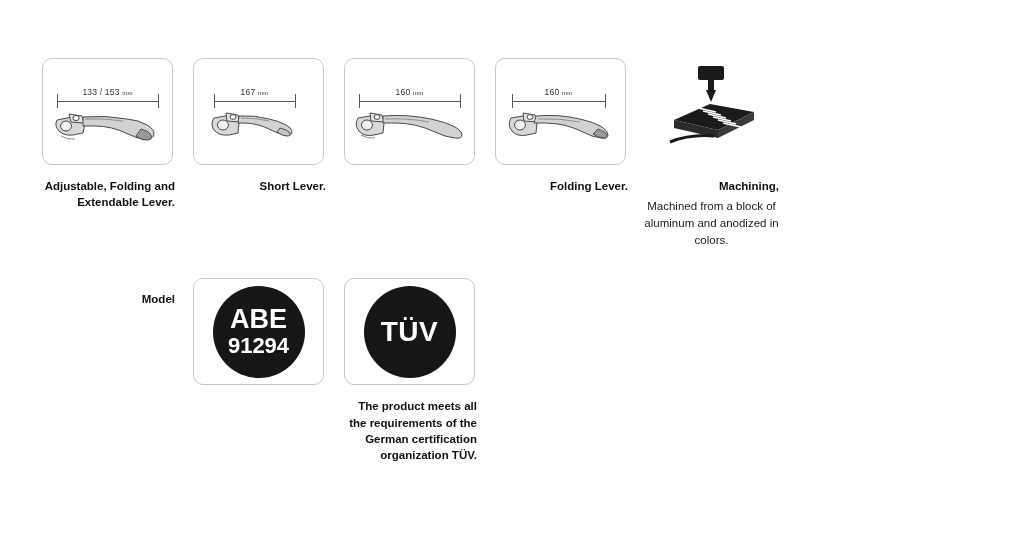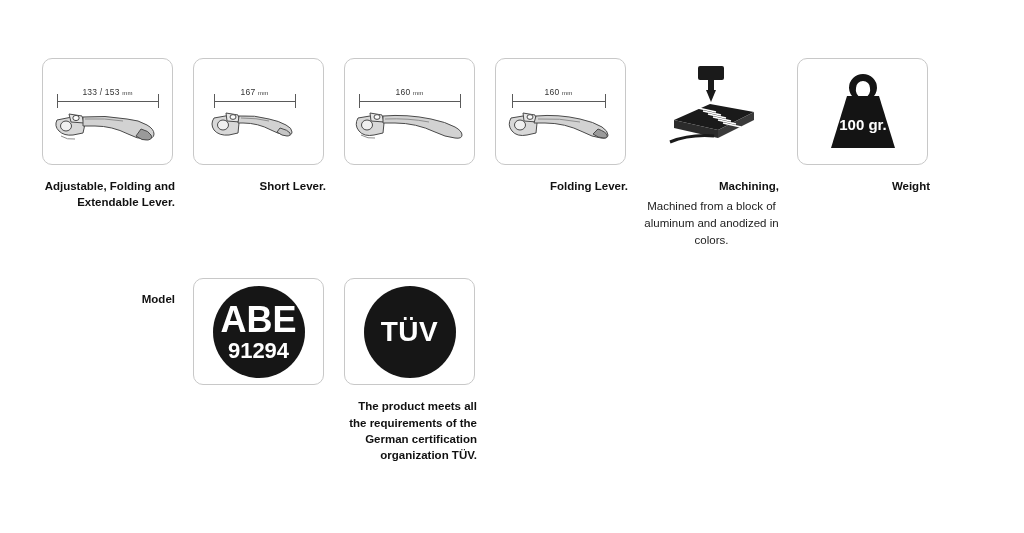--- a/index.html
+++ b/index.html
@@ -154,21 +154,21 @@
     font-size: 16px;
     font-weight: bold;
     letter-spacing: .5px;
     margin-top: 5px;
   }
   .badge-circle.abe {
     width: 92px;
     height: 92px;
   }
   .badge-circle.abe .t1 {
-    font-size: 36px;
+    font-size: 27px;
     font-weight: bold;
     letter-spacing: 0px;
   }
   .badge-circle.abe .t2 {
     font-size: 22px;
     font-weight: bold;
     margin-top: 2px;
     letter-spacing: 0px;
   }
   .badge-circle.tuv {
@@ -311,32 +311,20 @@
               <line x1="63" y1="59" x2="81" y2="63"></line>
             </g>
             <path d="M10 78 q20 -8 44 -6" fill="none" stroke="#1a1a1a" stroke-width="3"></path>
           </g>
         </svg>
       </div>
       <div class="caption">Machining,</div>
       <div class="subcaption">Machined from a block of aluminum and anodized in colors.</div>
     </div>
 
-    <div class="cell">
-      <div class="card">
-        <svg class="icon-svg" width="104" height="92" viewBox="0 0 104 92">
-          <g>
-            <path d="M52 8 a14 14 0 0 1 14 14 a14 14 0 0 1 -5 10 l-7 0 a9 9 0 0 0 5 -10 a7 7 0 0 0 -7 -7 a7 7 0 0 0 -7 7 a9 9 0 0 0 5 10 l-7 0 a14 14 0 0 1 -5 -10 a14 14 0 0 1 14 -14 z" fill="#141414"></path>
-            <path d="M36 30 l32 0 l16 52 l-64 0 z" fill="#141414"></path>
-            <text x="52" y="64" font-family="Liberation Sans, sans-serif" font-size="15" font-weight="bold" fill="#ffffff" text-anchor="middle">100 gr.</text>
-          </g>
-        </svg>
-      </div>
-      <div class="caption">Weight</div>
-    </div>
 
   </div>
 
   <div class="row row-2">
 
     <div class="cell">
       <div class="caption">Model</div>
     </div>
 
     <div class="cell">

